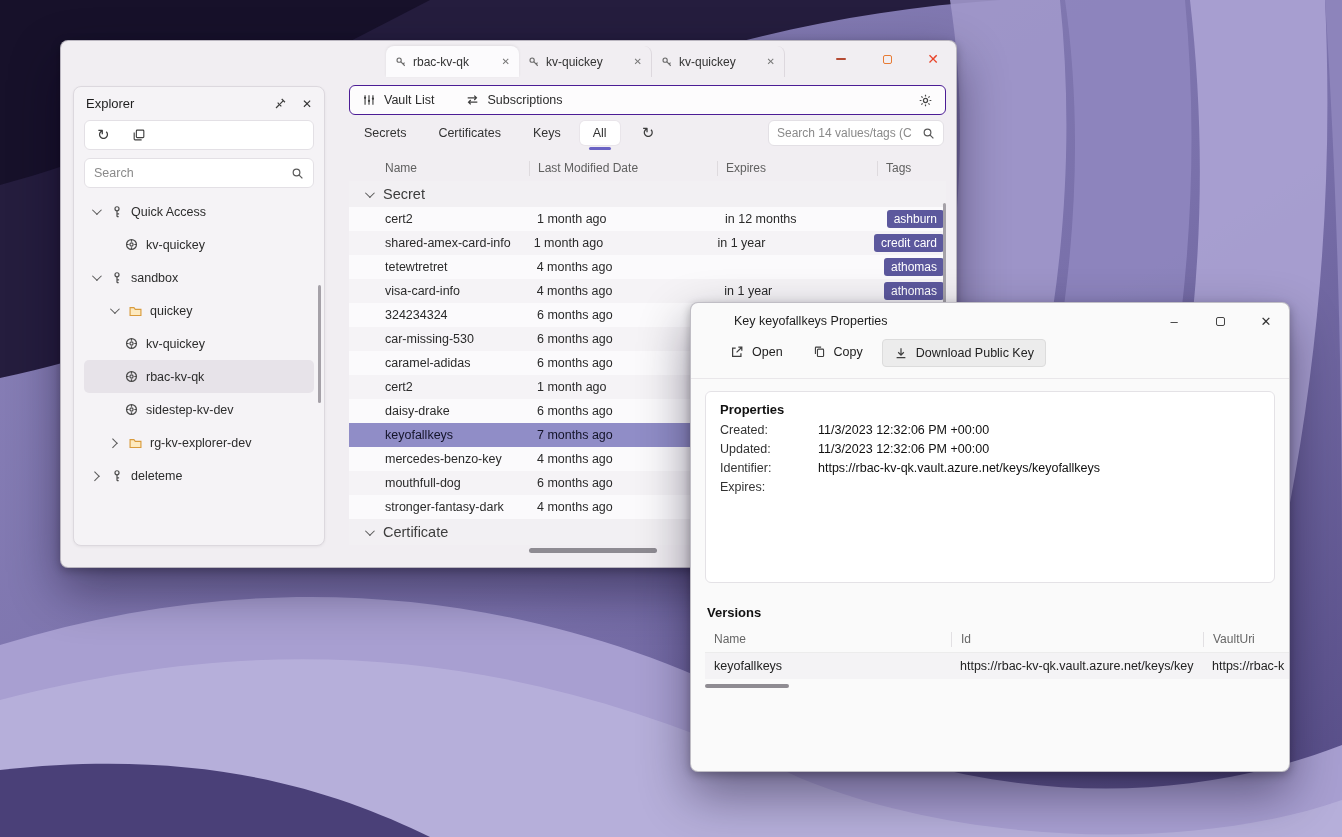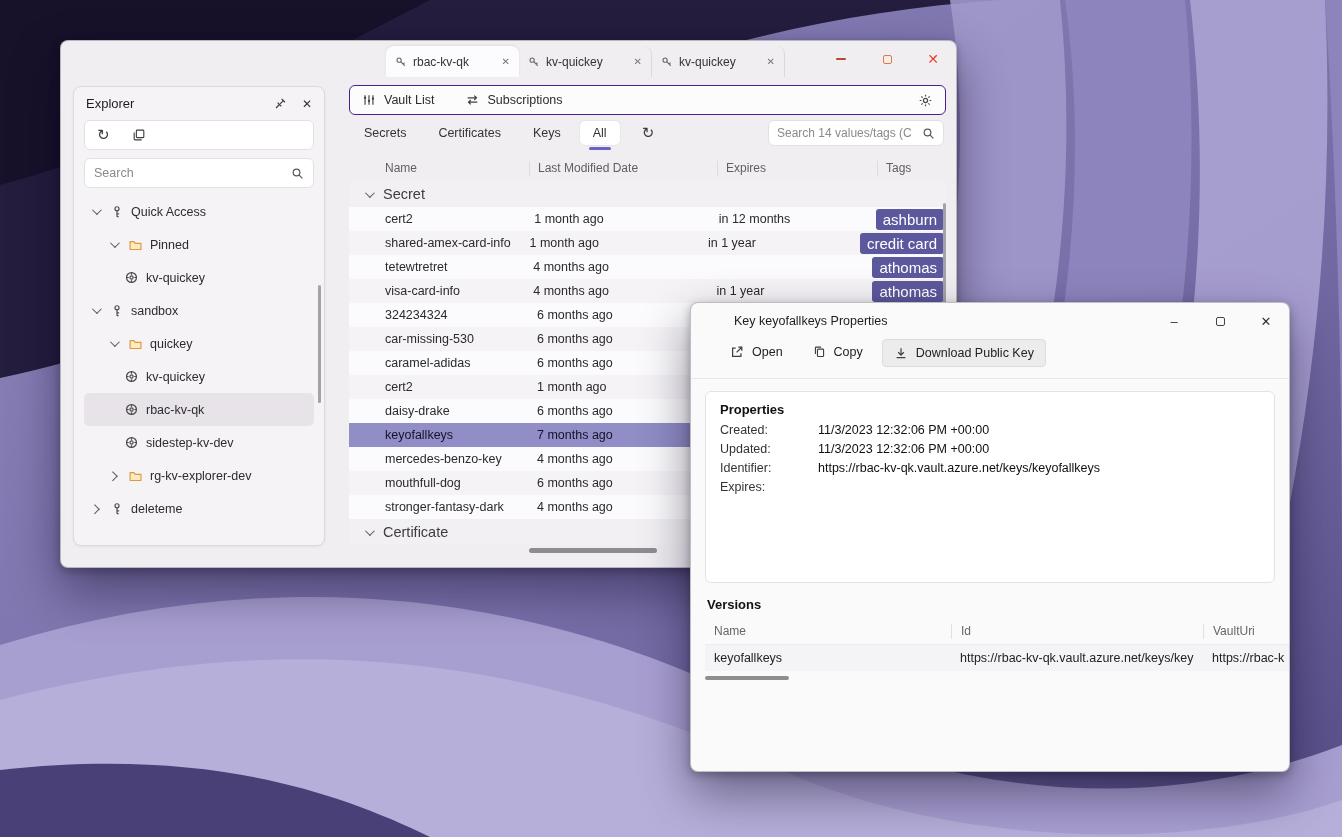--- a/index.html
+++ b/index.html
@@ -84,36 +84,36 @@
 .th+.th{border-left:1px solid #dedade}
 .col-name{width:180px}.col-mod{width:188px}.col-exp{width:160px}.col-tags{flex:1}
 .th.col-name{padding-left:36px}
 .grow{display:flex;align-items:center;height:26px;font-size:14.5px;color:#3d3d3d;gap:7px;padding-left:12px;background:#f2f0f3}
 .trow{display:flex;height:24px;align-items:center;background:#fbfafc}
 .trow.alt{background:#f5f3f6}
 .trow.selected{background:var(--selection);color:#14142a}
 .td{padding:0 8px;white-space:nowrap;overflow:hidden}
 .td.col-name{padding-left:36px}
 .td.col-tags{display:flex;justify-content:flex-end;padding-right:2px;overflow:visible}
-.tag{background:var(--tag);color:#fff;font-size:15px;padding:2px 7px;border-radius:3px;white-space:nowrap}
+.tag{background:var(--tag);color:#fff;font-size:12px;padding:2px 7px;border-radius:3px;white-space:nowrap}
 .hscroll{position:absolute;left:180px;bottom:2px;width:128px;height:5px;border-radius:3px;background:#8e8b92}
 .content-vscroll{right:0;top:118px;height:148px}
 
 
 .props-win .titlebar{height:36px}
 .ptitle{font-size:12.5px;color:#1d1d1d;margin-left:9px}
 .props-toolbar{height:40px;display:flex;align-items:flex-start;gap:8px;padding:0 28px;border-bottom:1px solid #e9e7ea}
 .pt-item{display:flex;align-items:center;gap:8px;font-size:12.5px;color:#222;padding:6px 11px;border-radius:4px}
 .pt-button{background:#ececec;border:1px solid #dcdcdc}
 .props-card{margin:12px 14px 0;background:#fff;border:1px solid #e4e2e6;border-radius:6px;height:192px;padding:10px 14px}
 .props-card h3{font-size:13px;color:#111;margin-bottom:4px}
 .pfield{display:flex;font-size:12.5px;line-height:19px}
 .pfield .pl{width:98px;color:#333;flex:0 0 auto}
 .pfield .pv{color:#101010;white-space:nowrap;overflow:hidden}
-.versions-h{font-size:13px;font-weight:bold;color:#111;margin:14px 16px 6px}
+.versions-h{font-size:13px;font-weight:bold;color:#111;margin:22px 16px 6px}
 .vers-table{margin:0 0 0 14px;font-size:12.5px;overflow:hidden}
 .vers-head{display:flex;height:26px;align-items:center;color:#666;font-size:12px;background:#fafafa}
 .vh{padding:0 9px;height:15px;display:flex;align-items:center}
 .vh+.vh{border-left:1px solid #e2e0e3}
 .vcol-name{width:246px}.vcol-id{width:252px}.vcol-uri{flex:1}
 .vrow{display:flex;height:27px;align-items:center;background:#f4f3f5;border-top:1px solid #ececec}
 .vcell{padding:0 9px;white-space:nowrap;overflow:hidden}
 .vers-scroll{margin:5px 0 0 14px;width:84px;height:4px;background:#8f8c92;border-radius:2px}
 </style>
 </head>
@@ -227,31 +227,20 @@
               <i class="chev down"></i>
             </span>
             <span class="icon">
               <svg width="14" height="14" viewBox="0 0 16 16" fill="none" stroke="#4f4f4f" stroke-width="1.4">
                 <circle cx="8" cy="4.3" r="2.3"></circle>
                 <path d="M8 6.6 V13.4 M8 10.2 h2.4 M8 13.4 h1.9"></path>
               </svg>
             </span>
             <span class="tree-label">Quick Access</span>
           </div>
-          <div class="tree-item" style="padding-left: 22px;">
-            <span class="chev-box">
-              <i class="chev down"></i>
-            </span>
-            <span class="icon">
-              <svg width="15" height="14" viewBox="0 0 16 16" fill="#fdeac0" stroke="#d99b3c" stroke-width="1.3">
-                <path d="M1.8 4.2 h4.4 l1.5 1.9 h6.5 v7 h-12.4 Z"></path>
-              </svg>
-            </span>
-            <span class="tree-label">Pinned</span>
-          </div>
           <div class="tree-item" style="padding-left: 40px;">
             <span class="icon">
               <svg width="15" height="15" viewBox="0 0 16 16" fill="none" stroke="#4a4a4a" stroke-width="1.3">
                 <circle cx="8" cy="8" r="5.3"></circle>
                 <circle cx="8" cy="8" r="1.7"></circle>
                 <path d="M8 2.7 V5 M8 11 v2.3 M2.7 8 H5 M11 8 h2.3"></path>
               </svg>
             </span>
             <span class="tree-label">kv-quickey</span>
           </div>

